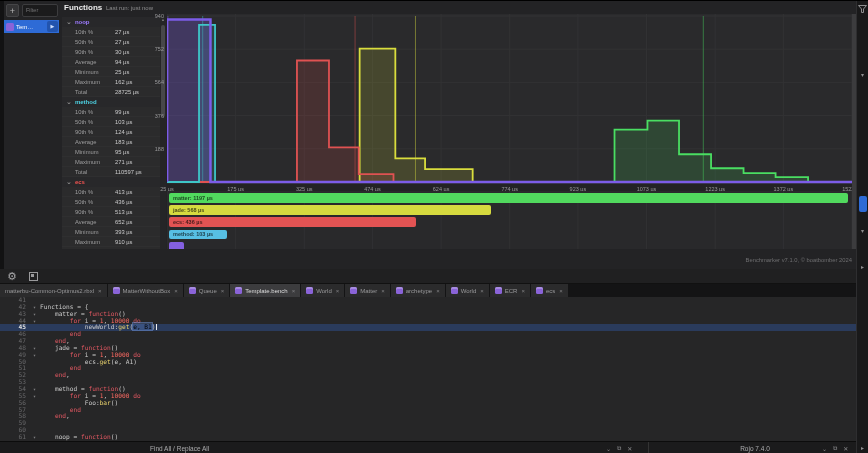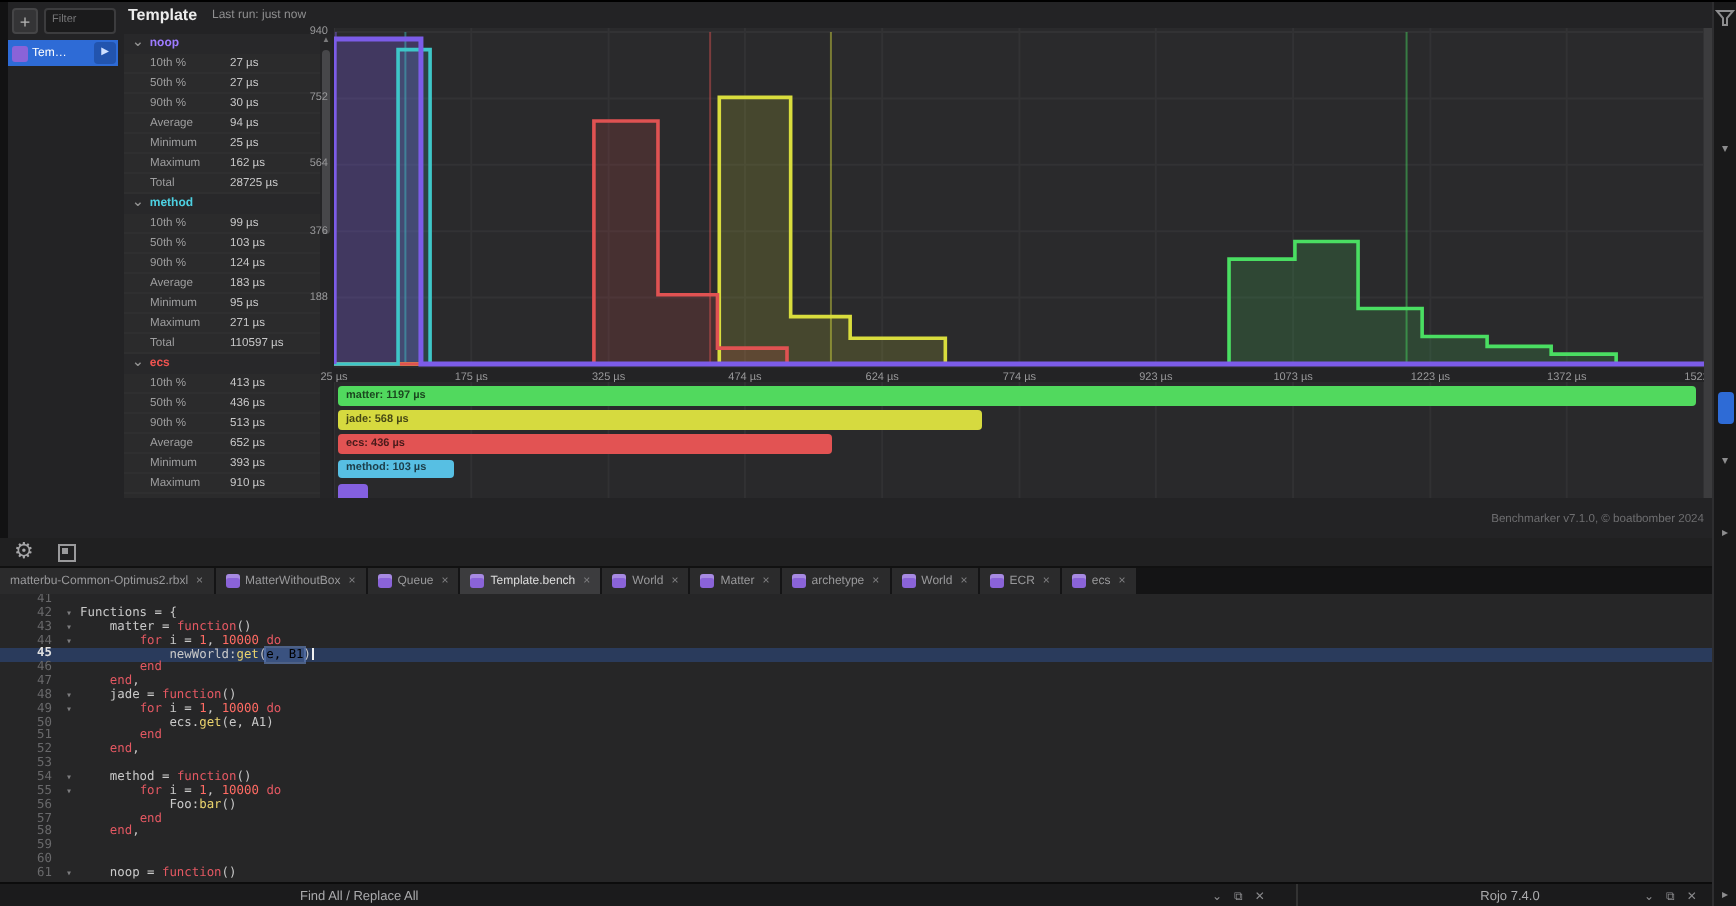--- a/index.html
+++ b/index.html
@@ -81,21 +81,21 @@
   <div class="abs addbtn">+</div>
   <div class="abs filter">
     <span>Filter</span>
   </div>
   <div class="abs item">
     <span class="itemicon"></span>
     <span class="itemlabel">Tem…</span>
     <span class="playbtn">▶</span>
   </div>
 
-  <div class="abs hdrtitle">Template</div>
+  <div class="abs hdrtitle">Functions</div>
   <div class="abs hdrsub">Last run: just now</div>
 
   <div class="abs stats" id="stats">
       <div class="sechdr">
         <span class="chev">⌄</span>
         <span style="color: rgb(157, 123, 255);">noop</span>
       </div>
       <div class="strow">
         <span class="stlabel">10th %</span>
         <span class="stvalue">27 µs</span>

